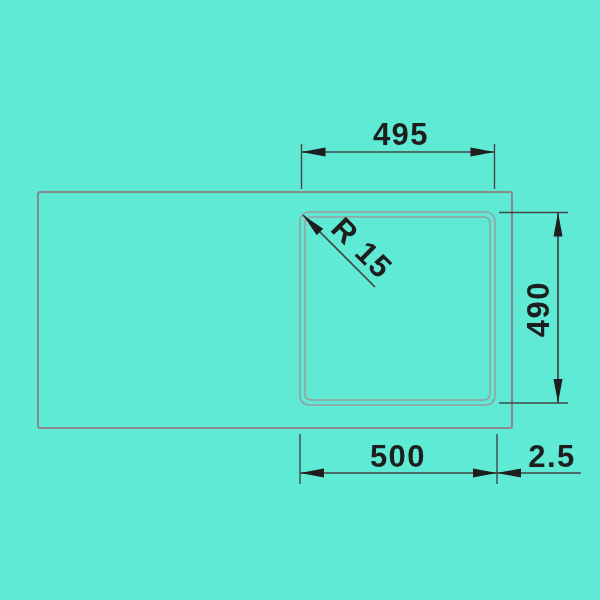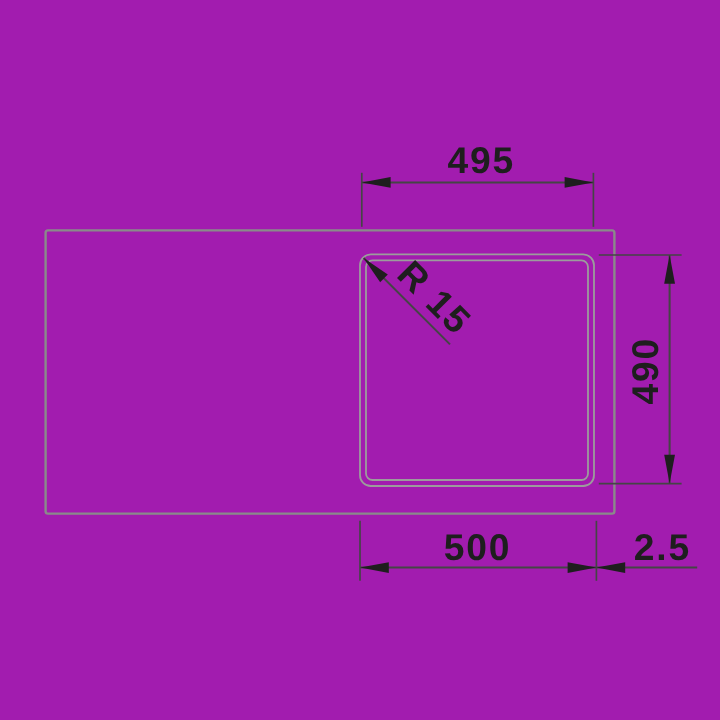--- a/index.html
+++ b/index.html
@@ -4,21 +4,21 @@
 <style>
   html, body {
     margin: 0;
     padding: 0;
     background: #ffffff;
   }
   .canvas {
     position: relative;
     width: 600px;
     height: 600px;
-    background: #a21caf;
+    background: #5eead4;
     font-family: "Liberation Sans", sans-serif;
   }
   svg { display: block; }
   .dim-label {
     font-family: "Liberation Sans", sans-serif;
     font-weight: bold;
     font-size: 31px;
     letter-spacing: 1.5px;
     stroke: none;
   }

